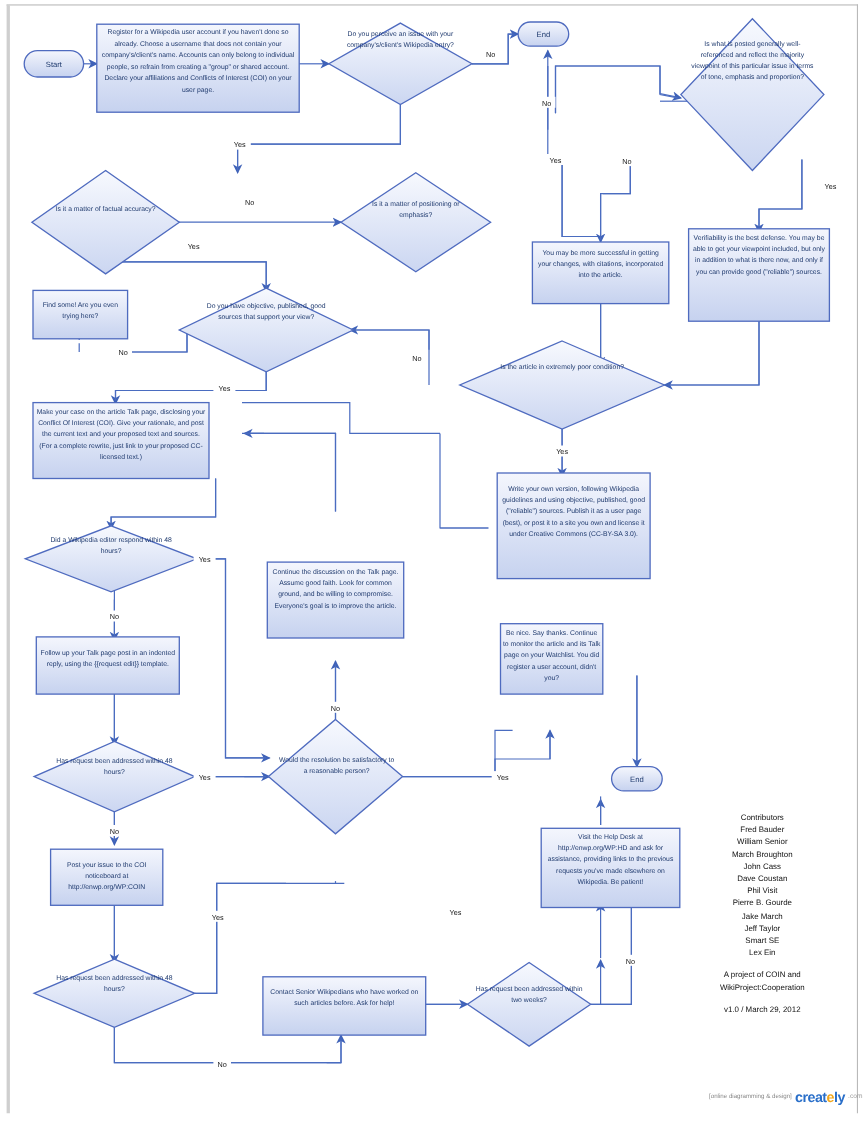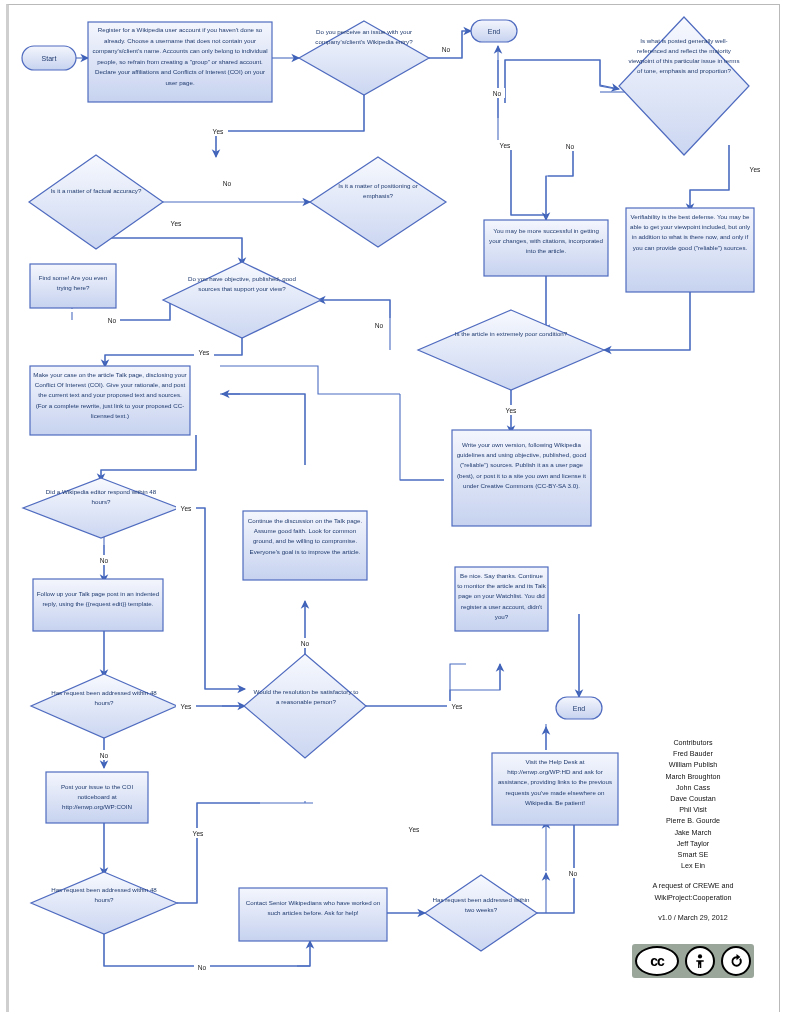--- a/index.html
+++ b/index.html
@@ -380,48 +380,39 @@
 
       <rect x="404" y="824" width="20" height="10" fill="#fff"></rect>
       <text class="edgeLabel" x="414" y="832" text-anchor="middle">Yes</text>
     </g>
   </svg>
 
   <div class="credits" style="left:632px;top:737px;width:122px;">
     <div class="blk">
       <div>Contributors</div>
       <div>Fred Bauder</div>
-      <div>William Publish</div>
+      <div>William Senior</div>
       <div>March Broughton</div>
       <div>John Cass</div>
       <div>Dave Coustan</div>
       <div>Phil Visit</div>
       <div>Pierre B. Gourde</div>
       <div>Jake March</div>
       <div>Jeff Taylor</div>
       <div>Smart SE</div>
       <div>Lex Ein</div>
     </div>
     <div class="blk">
-      <div>A request of CREWE and</div>
+      <div>A project of COIN and</div>
       <div>WikiProject:Cooperation</div>
     </div>
     <div>v1.0 / March 29, 2012</div>
   </div>
 
-  <div class="ccbadge">
-    <div class="ccring cc1">cc</div>
-    <div class="ccring cc2">
-      <svg width="16" height="16" viewBox="0 0 16 16" aria-hidden="true">
-        <circle cx="8" cy="3.4" r="2.1" fill="#000"></circle>
-        <path d="M4.3 7.2 h7.4 v1.5 h-2.4 v6.3 h-1.3 v-3.6 h-0.6 v3.6 h-1.3 v-6.3 h-1.8 z" fill="#000"></path>
-      </svg>
-    </div>
-    <div class="ccring cc3">
-      <svg width="17" height="17" viewBox="0 0 17 17" aria-hidden="true">
-        <path d="M12.6 5.0 A5.2 5.2 0 1 1 8.5 3.2 L8.5 1.0 L12.4 4.1 L8.5 7.2 L8.5 5.2 A3.3 3.3 0 1 0 11.2 6.5 Z" fill="#000"></path>
-      </svg>
-    </div>
+
+  <div class="footer">
+    <span class="tag">[online diagramming &amp; design]</span>
+    <span class="brand"><span>creat</span><span class="y">e</span><span>ly</span></span>
+    <span class="dom">.com</span>
   </div>
-
 
   <div class="botline"></div>
 </div>
 
 </body></html>

